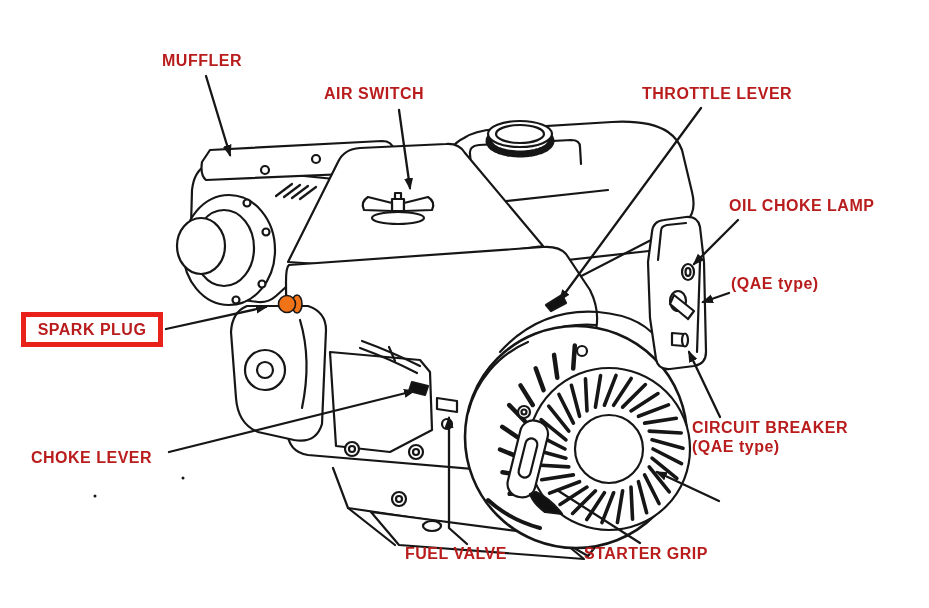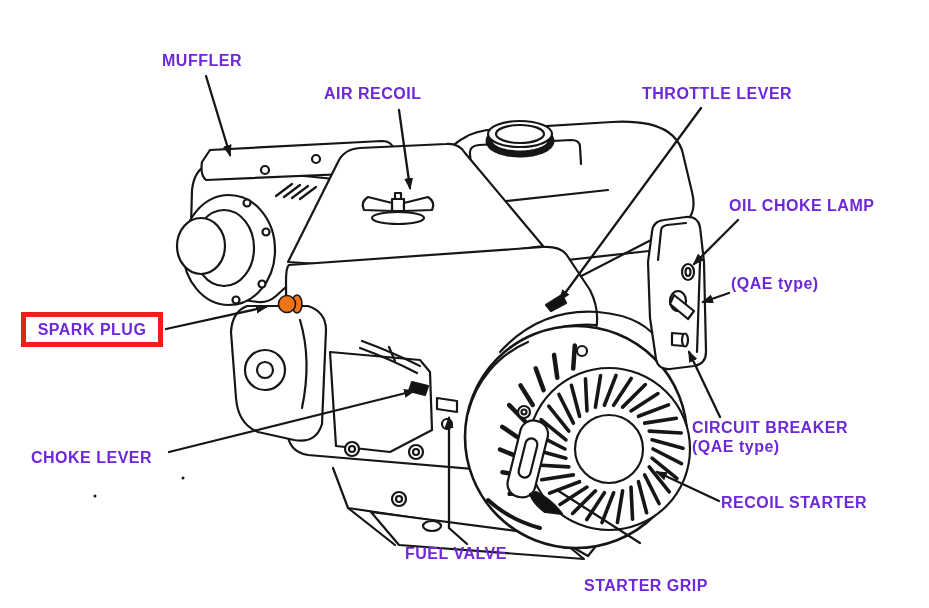--- a/index.html
+++ b/index.html
@@ -8,40 +8,40 @@
     width:929px;height:608px;
     background:#ffffff;
     overflow:hidden;
     font-family:"Liberation Sans",sans-serif;
   }
   .stage svg.illustration{position:absolute;left:0;top:0;}
   .lbl{
     position:absolute;
     font:700 16px/19px "Liberation Sans",sans-serif;
     letter-spacing:.5px;
-    color:#6d28d9;
+    color:#b91c1c;
     white-space:nowrap;
   }
   .lbl .sub{display:block;}
   #lbl-muffler{left:162px;top:51px;}
   #lbl-air-cleaner{left:324px;top:84px;}
   #lbl-throttle-lever{left:642px;top:84px;text-align:right;}
   #lbl-oil-alert-lamp{left:729px;top:196px;}
   #lbl-engine-switch{left:731px;top:274px;}
   #lbl-spark-plug{
     left:21px;top:312px;width:142px;height:35px;
     box-sizing:border-box;
     border:5px solid #e8211a;
     display:flex;align-items:center;justify-content:center;
   }
   #lbl-choke-lever{left:31px;top:448px;}
   #lbl-circuit-breaker{left:692px;top:418px;}
   #lbl-recoil-starter{left:721px;top:493px;}
   #lbl-fuel-valve{left:405px;top:544px;}
-  #lbl-starter-grip{left:584px;top:576px;}
+  #lbl-starter-grip{left:584px;top:544px;}
 </style>
 </head>
 <body>
 
 <div class="stage">
 
   <svg class="illustration" width="929" height="608" viewBox="0 0 929 608">
     <defs>
       <marker id="arrow" markerUnits="userSpaceOnUse" markerWidth="14" markerHeight="12" refX="10" refY="4.5" orient="auto">
         <path d="M0,0 L12,4.5 L0,9 Z" fill="#161616"></path>
@@ -218,40 +218,39 @@
         <path d="M720,417 L689,352" marker-end="url(#arrow)"></path>
         <path d="M719,501 L657,472" marker-end="url(#arrow)"></path>
         <path d="M467,544 L449,528 L449,418" marker-end="url(#arrow)"></path>
         <path d="M640,543 L557,490"></path>
       </g>
     </g>
   </svg>
 
   <div class="lbl" id="lbl-muffler">MUFFLER</div>
 
-  <div class="lbl" id="lbl-air-cleaner">AIR RECOIL</div>
+  <div class="lbl" id="lbl-air-cleaner">AIR SWITCH</div>
 
   <div class="lbl" id="lbl-throttle-lever">THROTTLE LEVER</div>
 
   <div class="lbl" id="lbl-oil-alert-lamp">OIL CHOKE LAMP</div>
 
   <div class="lbl" id="lbl-engine-switch">
     <span class="sub">(QAE type)</span>
   </div>
 
   <div class="lbl" id="lbl-spark-plug" style="border-color: rgb(232, 33, 26);">
     <span>SPARK PLUG</span>
   </div>
 
   <div class="lbl" id="lbl-choke-lever">CHOKE LEVER</div>
 
   <div class="lbl" id="lbl-circuit-breaker">
     <span class="sub">CIRCUIT BREAKER</span>
     <span class="sub">(QAE type)</span>
   </div>
 
-  <div class="lbl" id="lbl-recoil-starter">RECOIL STARTER</div>
 
   <div class="lbl" id="lbl-fuel-valve">FUEL VALVE</div>
 
   <div class="lbl" id="lbl-starter-grip">STARTER GRIP</div>
 
 </div>
 
 </body></html>

